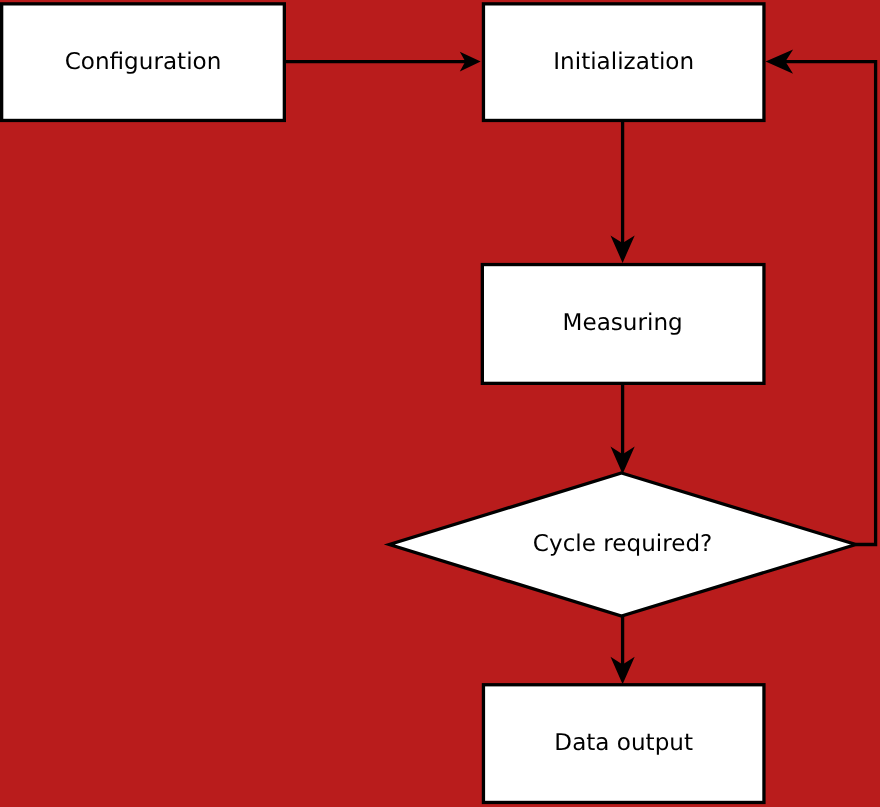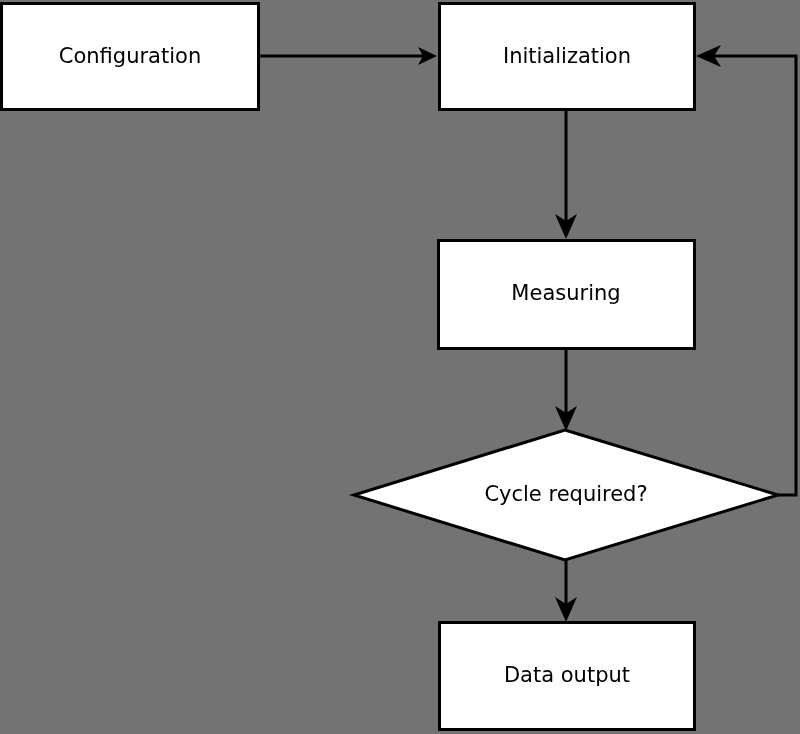--- a/index.html
+++ b/index.html
@@ -7,21 +7,21 @@
     padding: 0;
     background: #ffffff;
   }
   body {
     font-family: "DejaVu Sans", "Liberation Sans", sans-serif;
   }
   #diagram-root {
     position: relative;
     width: 800px;
     height: 734px;
-    background: #737373;
+    background: #b91c1c;
     overflow: hidden;
   }
   #flow-svg {
     position: absolute;
     left: 0;
     top: 0;
     width: 800px;
     height: 734px;
     display: block;
   }

